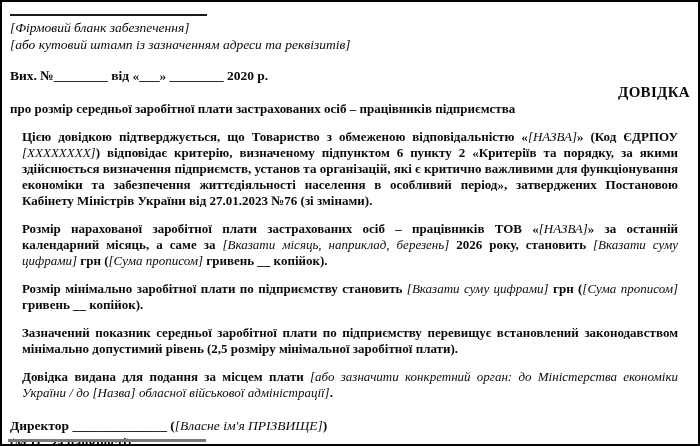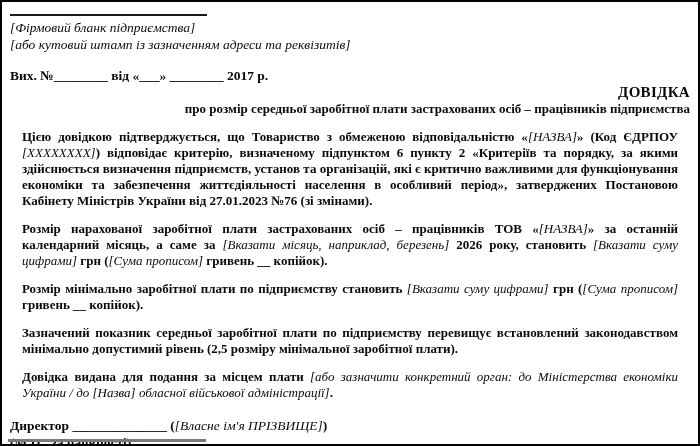--- a/index.html
+++ b/index.html
@@ -34,21 +34,21 @@
   }
   .doc-title {
     margin-top: 0;
     text-align: right;
     font-size: 15px;
     line-height: 17px;
     font-weight: 700;
     letter-spacing: 0.3px;
   }
   .doc-subtitle {
-    text-align: right;
+    text-align: left;
     font-size: 13px;
     line-height: 16px;
     font-weight: 700;
   }
   .body-block { margin-top: 12px; }
   p.para {
     margin: 12px;
     font-size: 13px;
     line-height: 16px;
     font-weight: 700;
@@ -70,24 +70,24 @@
     border-top: 3px solid #7a7a7a;
   }
 </style>
 </head>
 <body>
 
 <div class="page">
 
   <div class="top-rule"></div>
 
-  <div class="letterhead">[Фірмовий бланк підприємства]</div>
+  <div class="letterhead">[Фірмовий бланк забезпечення]</div>
   <div class="letterhead">[або кутовий штамп із зазначенням адреси та реквізитів]</div>
 
-  <div class="ref-line">Вих. №________ від «___» ________ 2017 р.</div>
+  <div class="ref-line">Вих. №________ від «___» ________ 2020 р.</div>
 
   <div class="doc-title">ДОВІДКА</div>
   <div class="doc-subtitle">про розмір середньої заробітної плати застрахованих осіб – працівників підприємства</div>
 
   <div class="body-block">
 
     <p class="para"><span class="b">Цією довідкою підтверджується, що Товариство з обмеженою відповідальністю «</span><span class="i">[НАЗВА]</span><span class="b">» (Код ЄДРПОУ </span><span class="i">[XXXXXXXX]</span><span class="b">) відповідає критерію, визначеному підпунктом 6 пункту 2 «Критеріїв та порядку, за якими здійснюється визначення підприємств, установ та організацій, які є критично важливими для функціонування економіки та забезпечення життєдіяльності населення в особливий період», затверджених Постановою Кабінету Міністрів України від 27.01.2023 №76 (зі змінами).</span></p>
 
     <p class="para"><span class="b">Розмір нарахованої заробітної плати застрахованих осіб – працівників ТОВ «</span><span class="i">[НАЗВА]</span><span class="b">» за останній календарний місяць, а саме за </span><span class="i">[Вказати місяць, наприклад, березень]</span><span class="b"> 2026 року, становить </span><span class="i">[Вказати суму цифрами]</span><span class="b"> грн (</span><span class="i">[Сума прописом]</span><span class="b"> гривень __ копійок).</span></p>
 

